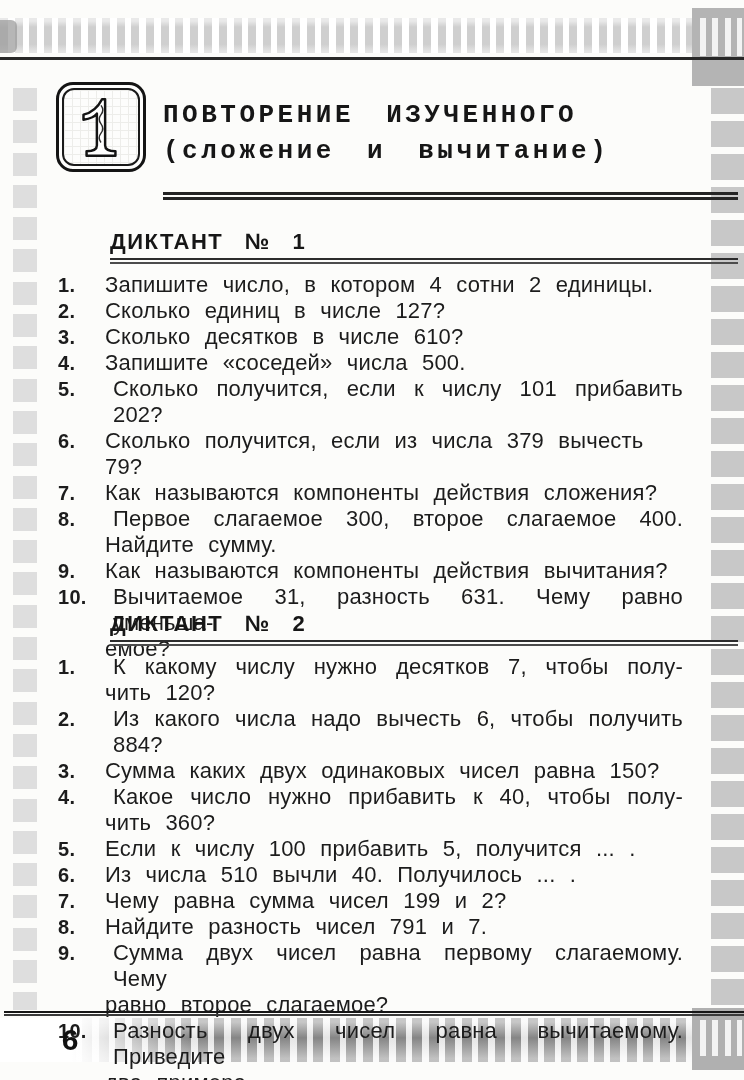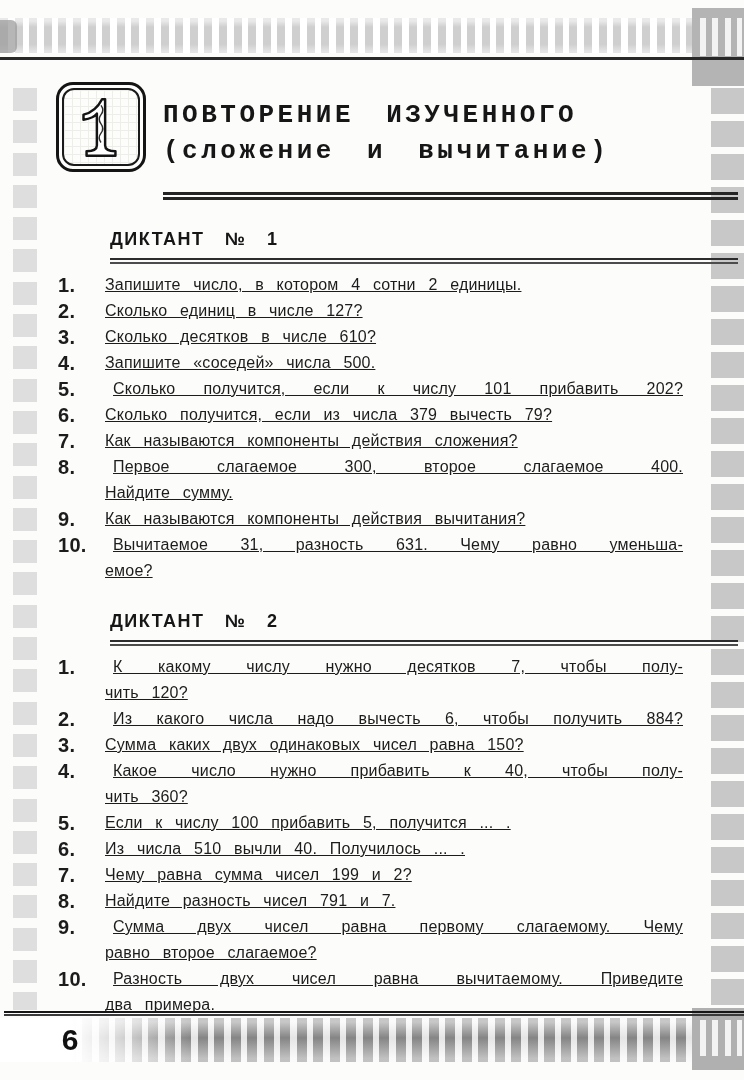--- a/index.html
+++ b/index.html
@@ -70,32 +70,32 @@
     font-size:26px;font-weight:bold;line-height:36px;
     letter-spacing:3.5px;word-spacing:13px;color:#161616;font-family:Liberation Mono, monospace;
   }
   .title span{display:block;white-space:nowrap;}
   .rule-title{
     position:absolute;left:163px;top:192px;width:575px;height:8px;z-index:6;
     background:linear-gradient(180deg,#242424 0 2.6px,rgba(0,0,0,0) 2.6px 5px,#242424 5px 7.6px);
   }
   
   .sec-h{
-    position:absolute;left:110px;font-size:18px;font-weight:bold;margin:0;
+    position:absolute;left:110px;font-size:22px;font-weight:bold;margin:0;
     letter-spacing:1.5px;word-spacing:14px;color:#161616;white-space:nowrap;
   }
   .sec-rule{
     position:absolute;left:110px;width:628px;height:6px;z-index:6;
     background:linear-gradient(180deg,#2c2c2c 0 2px,rgba(0,0,0,0) 2px 3.6px,#4c4c4c 3.6px 5.4px);
   }
   .items{position:absolute;left:58px;width:625px;}
   .item{display:flex;align-items:flex-start;}
   .num{flex:0 0 47px;font-weight:bold;font-size:20px;line-height:26px;letter-spacing:.3px;}
   .body{flex:1;min-width:0;}
-  .ln{font-size:16px;line-height:26px;letter-spacing:.2px;word-spacing:8px;min-height:26px;text-decoration:underline;}
+  .ln{font-size:22px;line-height:26px;letter-spacing:.2px;word-spacing:8px;min-height:26px;}
   .jst{text-align:justify;text-align-last:justify;margin-left:8px;}
 </style>
 </head>
 <body>
 
 <div class="sheet">
 
   <div class="top-comb"></div>
   <div class="top-comb-start"></div>
   <div class="corner-tr"></div>

